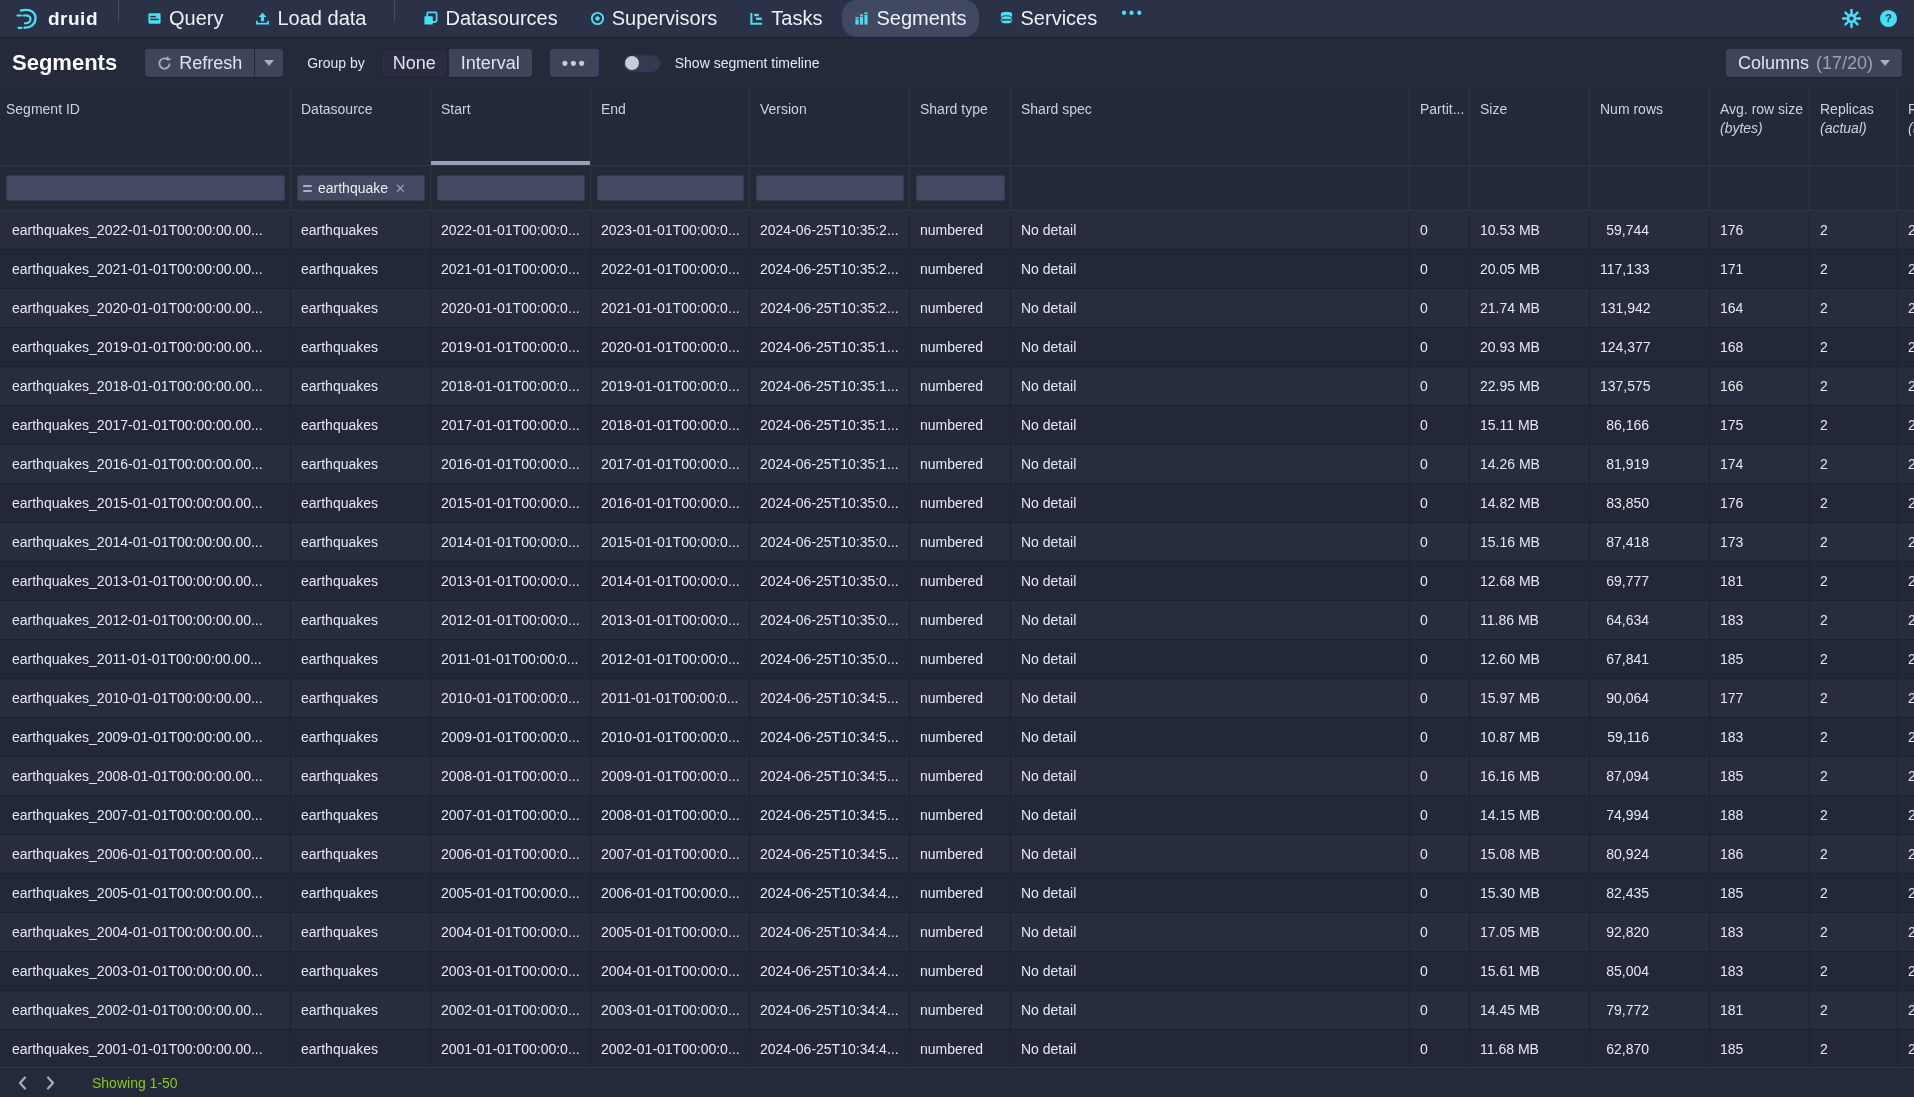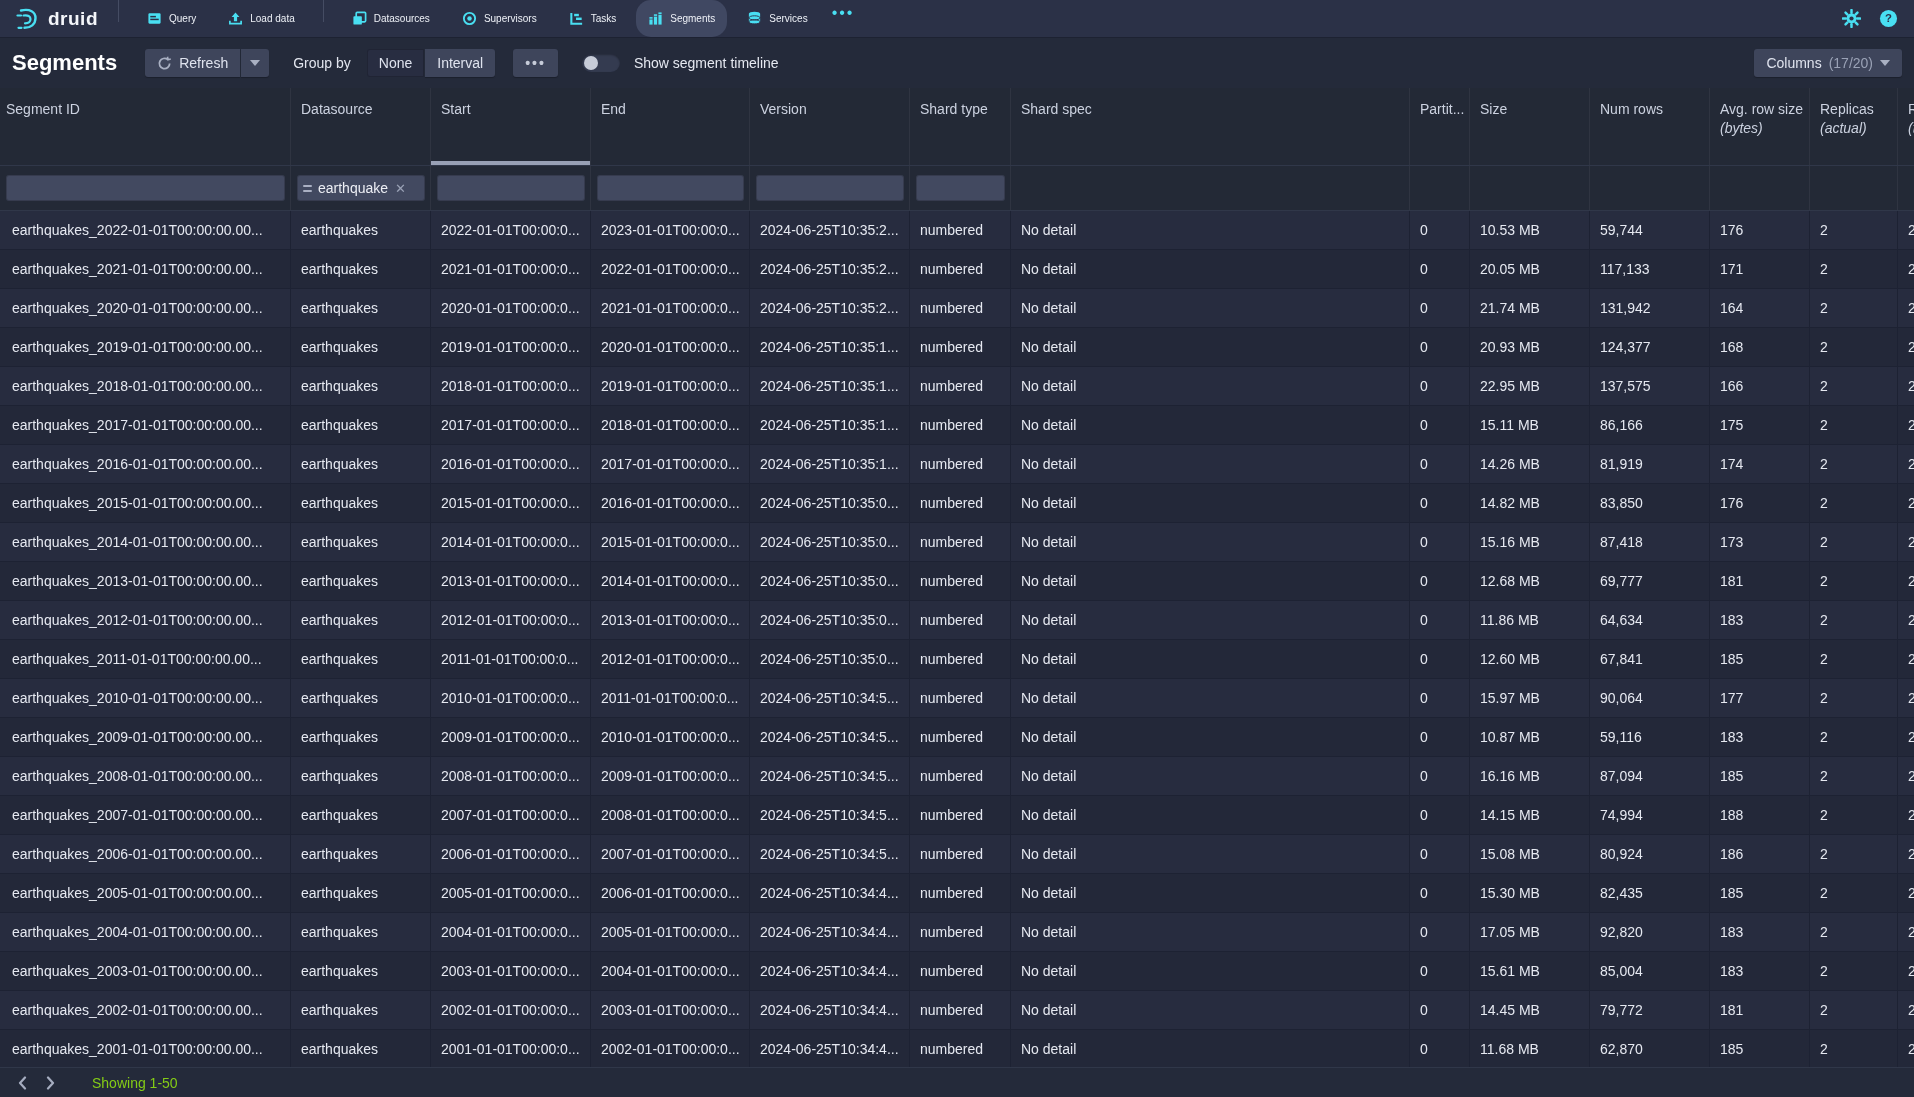--- a/index.html
+++ b/index.html
@@ -16,31 +16,31 @@
     --cols: 291px 140px 160px 159px 160px 101px 399px 60px 120px 120px 100px 88px 90px;
   }
 
   
   .nav { height:38px; background:var(--nav-bg); display:flex; 
          padding:0 10px; border-bottom:1px solid #1d2232; }
   .brand { display:flex; align-items:center; gap:8px; padding:0 8px 0 4px; }
   .brand-text { font-size:19px; font-weight:700; letter-spacing:.5px; color:#f4f6fa; }
   .nav-sep { width:1px; height:22px; background:#454c63; margin:0 12px; }
   .nav-item { display:flex; align-items:center; gap:7px; padding:5px 12px; margin:0 4px;
-              border-radius:15px; font-size:10px; color:#eef1f7; cursor:pointer; white-space:nowrap; }
+              border-radius:15px; font-size:20px; color:#eef1f7; cursor:pointer; white-space:nowrap; }
   .nav-item.active { background:#404862; }
   .nicon { display:flex; align-items:center; }
   .nav-more { color:var(--cyan); font-size:16px; letter-spacing:2px; padding:4px 8px; cursor:pointer; }
   .nav-right { margin-left:auto; display:flex; align-items:center; gap:18px; padding-right:6px; }
 
   
   .toolbar { height:50px; display:flex; align-items:center; padding:0 12px; gap:10px;
              background:var(--content-bg); }
   .page-title { font-size:22px; font-weight:700; color:#ffffff; margin-right:18px; }
-  .btn { background:var(--btn); color:#dfe3ee; font-size:14px; border:none; height:28px;
+  .btn { background:var(--btn); color:#dfe3ee; font-size:18px; border:none; height:28px;
          display:inline-flex; align-items:center; gap:7px; padding:0 12px; border-radius:3px;
          cursor:pointer; box-shadow:0 1px 1px rgba(0,0,0,.25); }
   .split { display:inline-flex; }
   .split .btn.main { border-radius:3px 0 0 3px; }
   .split .btn.caret { border-radius:0 3px 3px 0; margin-left:1px; padding:0 9px; }
   .lbl { font-size:14px; color:#e3e6ef; margin:0 6px 0 14px; }
   .seg-group { display:inline-flex; }
   .seg-group .btn { border-radius:0; }
   .seg-group .btn:first-child { border-radius:3px 0 0 3px; }
   .seg-group .btn:last-child { border-radius:0 3px 3px 0; margin-left:1px; }
@@ -82,21 +82,21 @@
   .chip-x { color:#9aa2b6; font-size:13px; flex:none; cursor:pointer; padding-left:1px; }
 
   .rows { height:856px; overflow:hidden; }
   .trow { height:39px; cursor:pointer; }
   .trow.odd  { background:var(--row-odd); }
   .trow.even { background:var(--row-even); }
   .cell { font-size:14px; color:#e6e9f1; line-height:38px; padding:0 8px 0 10px;
           border-right:1px solid var(--row-line); border-bottom:1px solid var(--row-line);
           white-space:nowrap; overflow:hidden; }
   .cell:first-child { padding-left:12px; }
-  .cell.num-right { text-align:left; padding-right:60px; }
+  .cell.num-right { text-align:right; padding-right:60px; }
 
   
   .footer { height:30px; background:var(--content-bg); border-top:1px solid #303749;
             display:flex; align-items:center; padding:0 8px; }
   .page-btn { width:28px; height:24px; display:flex; align-items:center; justify-content:center;
               cursor:pointer; border-radius:3px; }
   .showing { font-size:14px; color:#84cc16; margin-left:28px; }
 </style>
 </head>
 <body>

